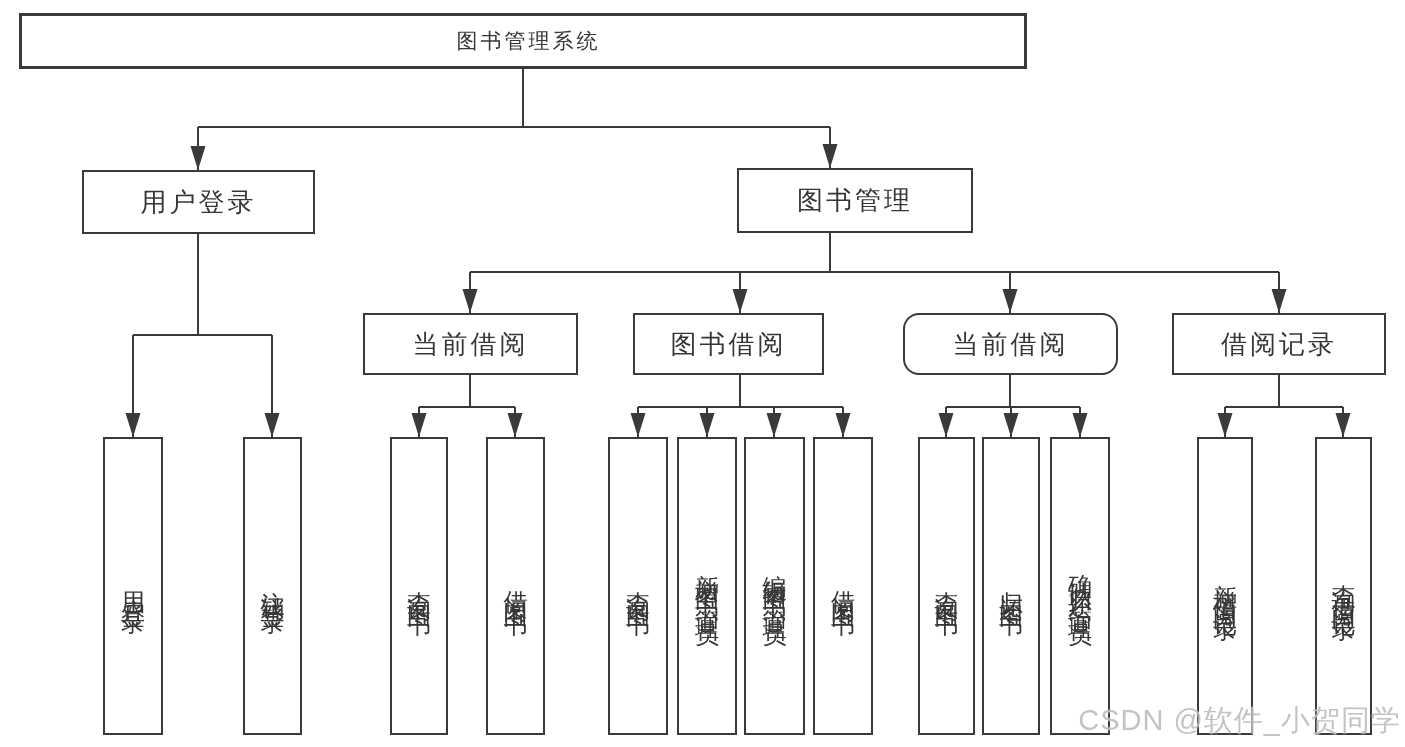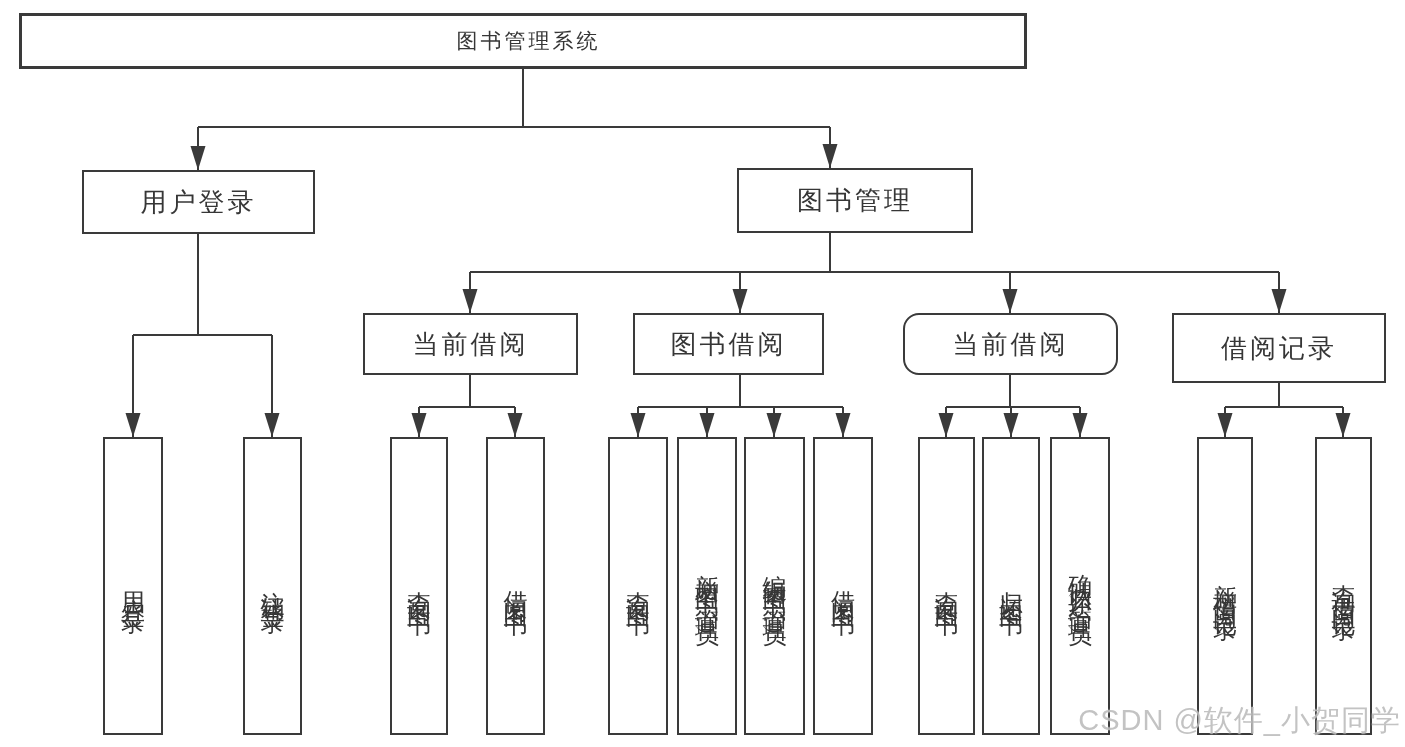--- a/index.html
+++ b/index.html
@@ -91,21 +91,21 @@
   </svg>
 
   <div class="node root-box" style="left:19px; top:13px; width:1008px; height:56px;padding-left:11px;">图书管理系统</div>
 
   <div class="node h" style="left:82px; top:170px; width:233px; height:64px;">用户登录</div>
   <div class="node h" style="left:712px; top:168px; width:236px; height:65px;margin-left:25px;">图书管理</div>
 
   <div class="node h" style="left:363px; top:313px; width:215px; height:62px;">当前借阅</div>
   <div class="node h" style="left:633px; top:313px; width:191px; height:62px;">图书借阅</div>
   <div class="node h" style="left:903px; top:313px; width:215px; height:62px;border-radius:16px;">当前借阅</div>
-  <div class="node h" style="left:1172px; top:313px; width:214px; height:70px;">借阅记录</div>
+  <div class="node h" style="left:1172px; top:313px; width:214px; height:62px;">借阅记录</div>
 
   <div class="node v" style="left:103px; width:60px;">用户登录</div>
   <div class="node v" style="left:243px; width:59px;">注销登录</div>
 
   <div class="node v" style="left:390px; width:58px;">查询图书</div>
   <div class="node v" style="left:486px; width:59px;">借阅图书</div>
 
   <div class="node v" style="left:608px; width:60px;">查询图书</div>
   <div class="node v" style="left:677px; width:60px;">新增图书（管理员）</div>
   <div class="node v" style="left:744px; width:61px;">编辑图书（管理员）</div>

